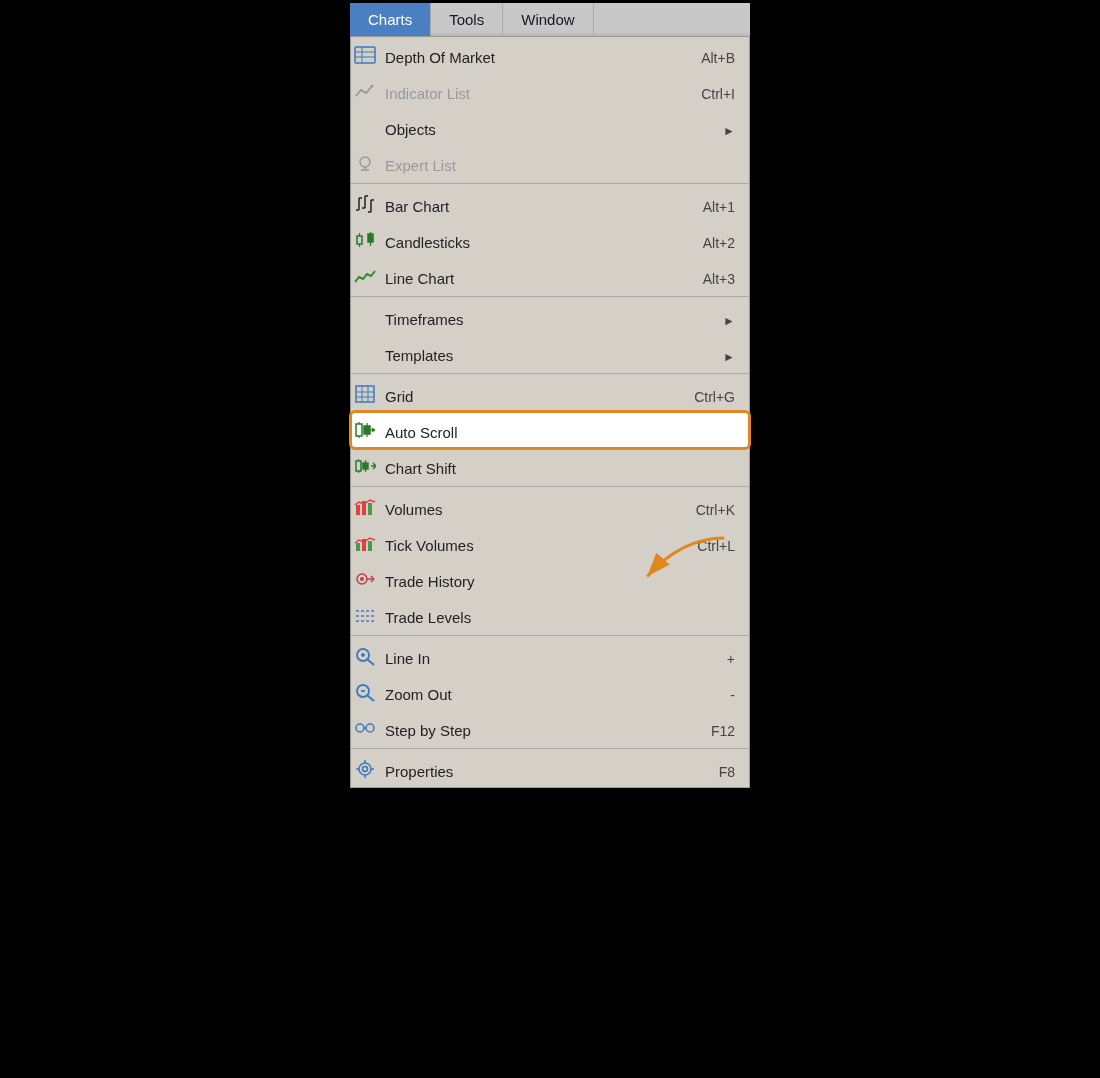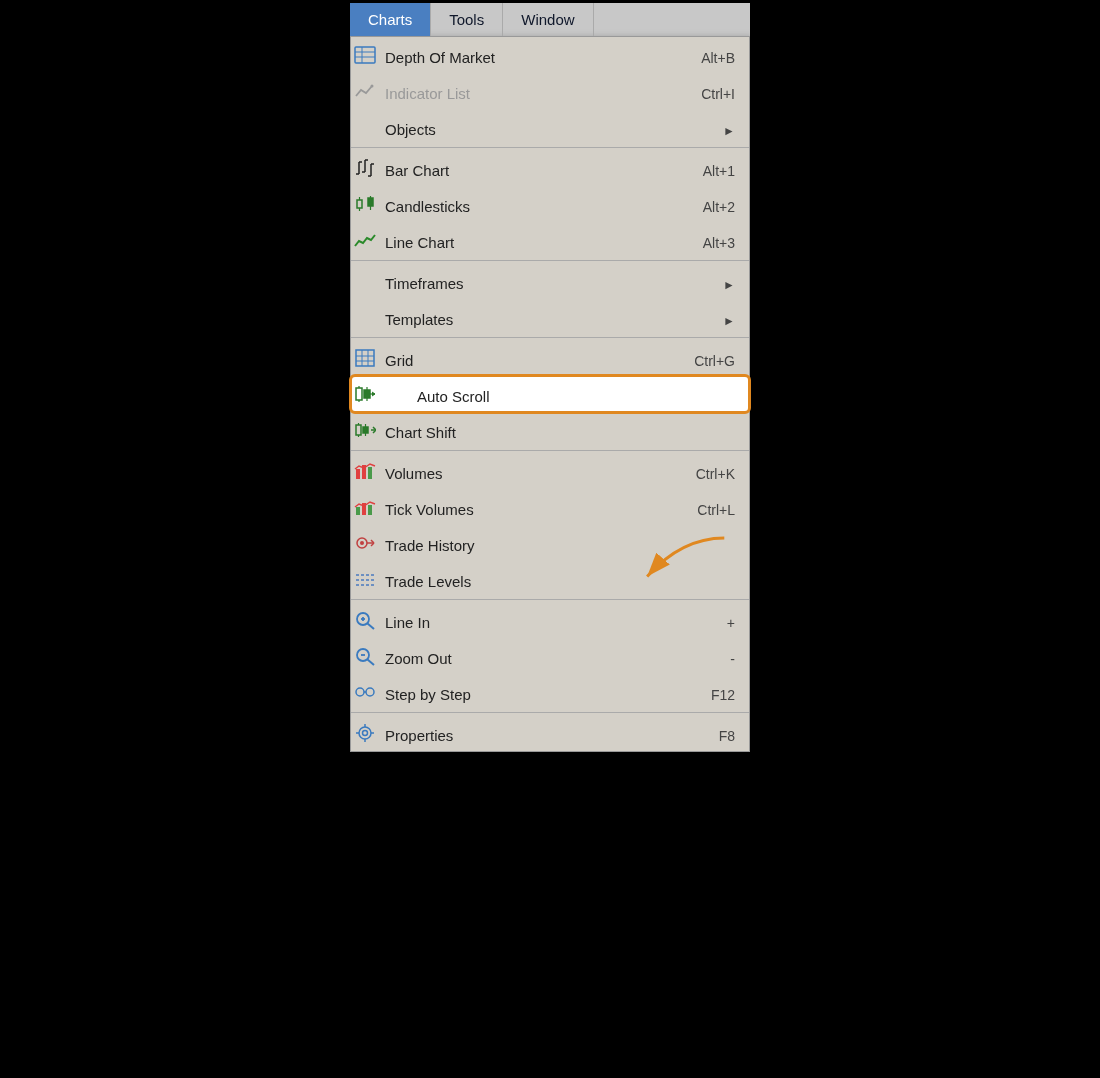--- a/index.html
+++ b/index.html
@@ -106,21 +106,20 @@
       z-index: 10;
       pointer-events: none;
     }
 
     
     .highlight-box {
       outline: 3px solid #e08820;
       outline-offset: -1px;
       border-radius: 4px;
       background: #fff !important;
-      gap: 32px;
     }
   </style>
 </head>
 <body>
 
 <div class="menu-container">
 
   <div class="tab-bar">
     <div class="tab active">Charts</div>
     <div class="tab">Tools</div>
@@ -152,20 +151,30 @@
       <span class="label">Indicator List</span>
       <span class="shortcut">Ctrl+I</span>
     </div>
 
     <div class="menu-item">
       <span class="icon"></span>
       <span class="label">Objects</span>
       <span class="arrow">►</span>
     </div>
 
+    <div class="menu-item disabled">
+      <span class="icon">
+        <svg width="22" height="18" viewBox="0 0 22 18">
+          <circle cx="11" cy="8" r="5" fill="none" stroke="#999" stroke-width="1.5"></circle>
+          <line x1="11" y1="13" x2="11" y2="16" stroke="#999" stroke-width="1.5"></line>
+          <line x1="7" y1="16" x2="15" y2="16" stroke="#999" stroke-width="1.5"></line>
+        </svg>
+      </span>
+      <span class="label">Expert List</span>
+    </div>
 
     <div class="separator"></div>
 
     <div class="menu-item">
       <span class="icon">
         <svg width="22" height="20" viewBox="0 0 22 20">
           <line x1="5" y1="4" x2="5" y2="16" stroke="#222" stroke-width="1.5"></line>
           <line x1="5" y1="4" x2="8" y2="4" stroke="#222" stroke-width="1.5"></line>
           <line x1="5" y1="16" x2="2" y2="16" stroke="#222" stroke-width="1.5"></line>
           <line x1="11" y1="2" x2="11" y2="14" stroke="#222" stroke-width="1.5"></line>

